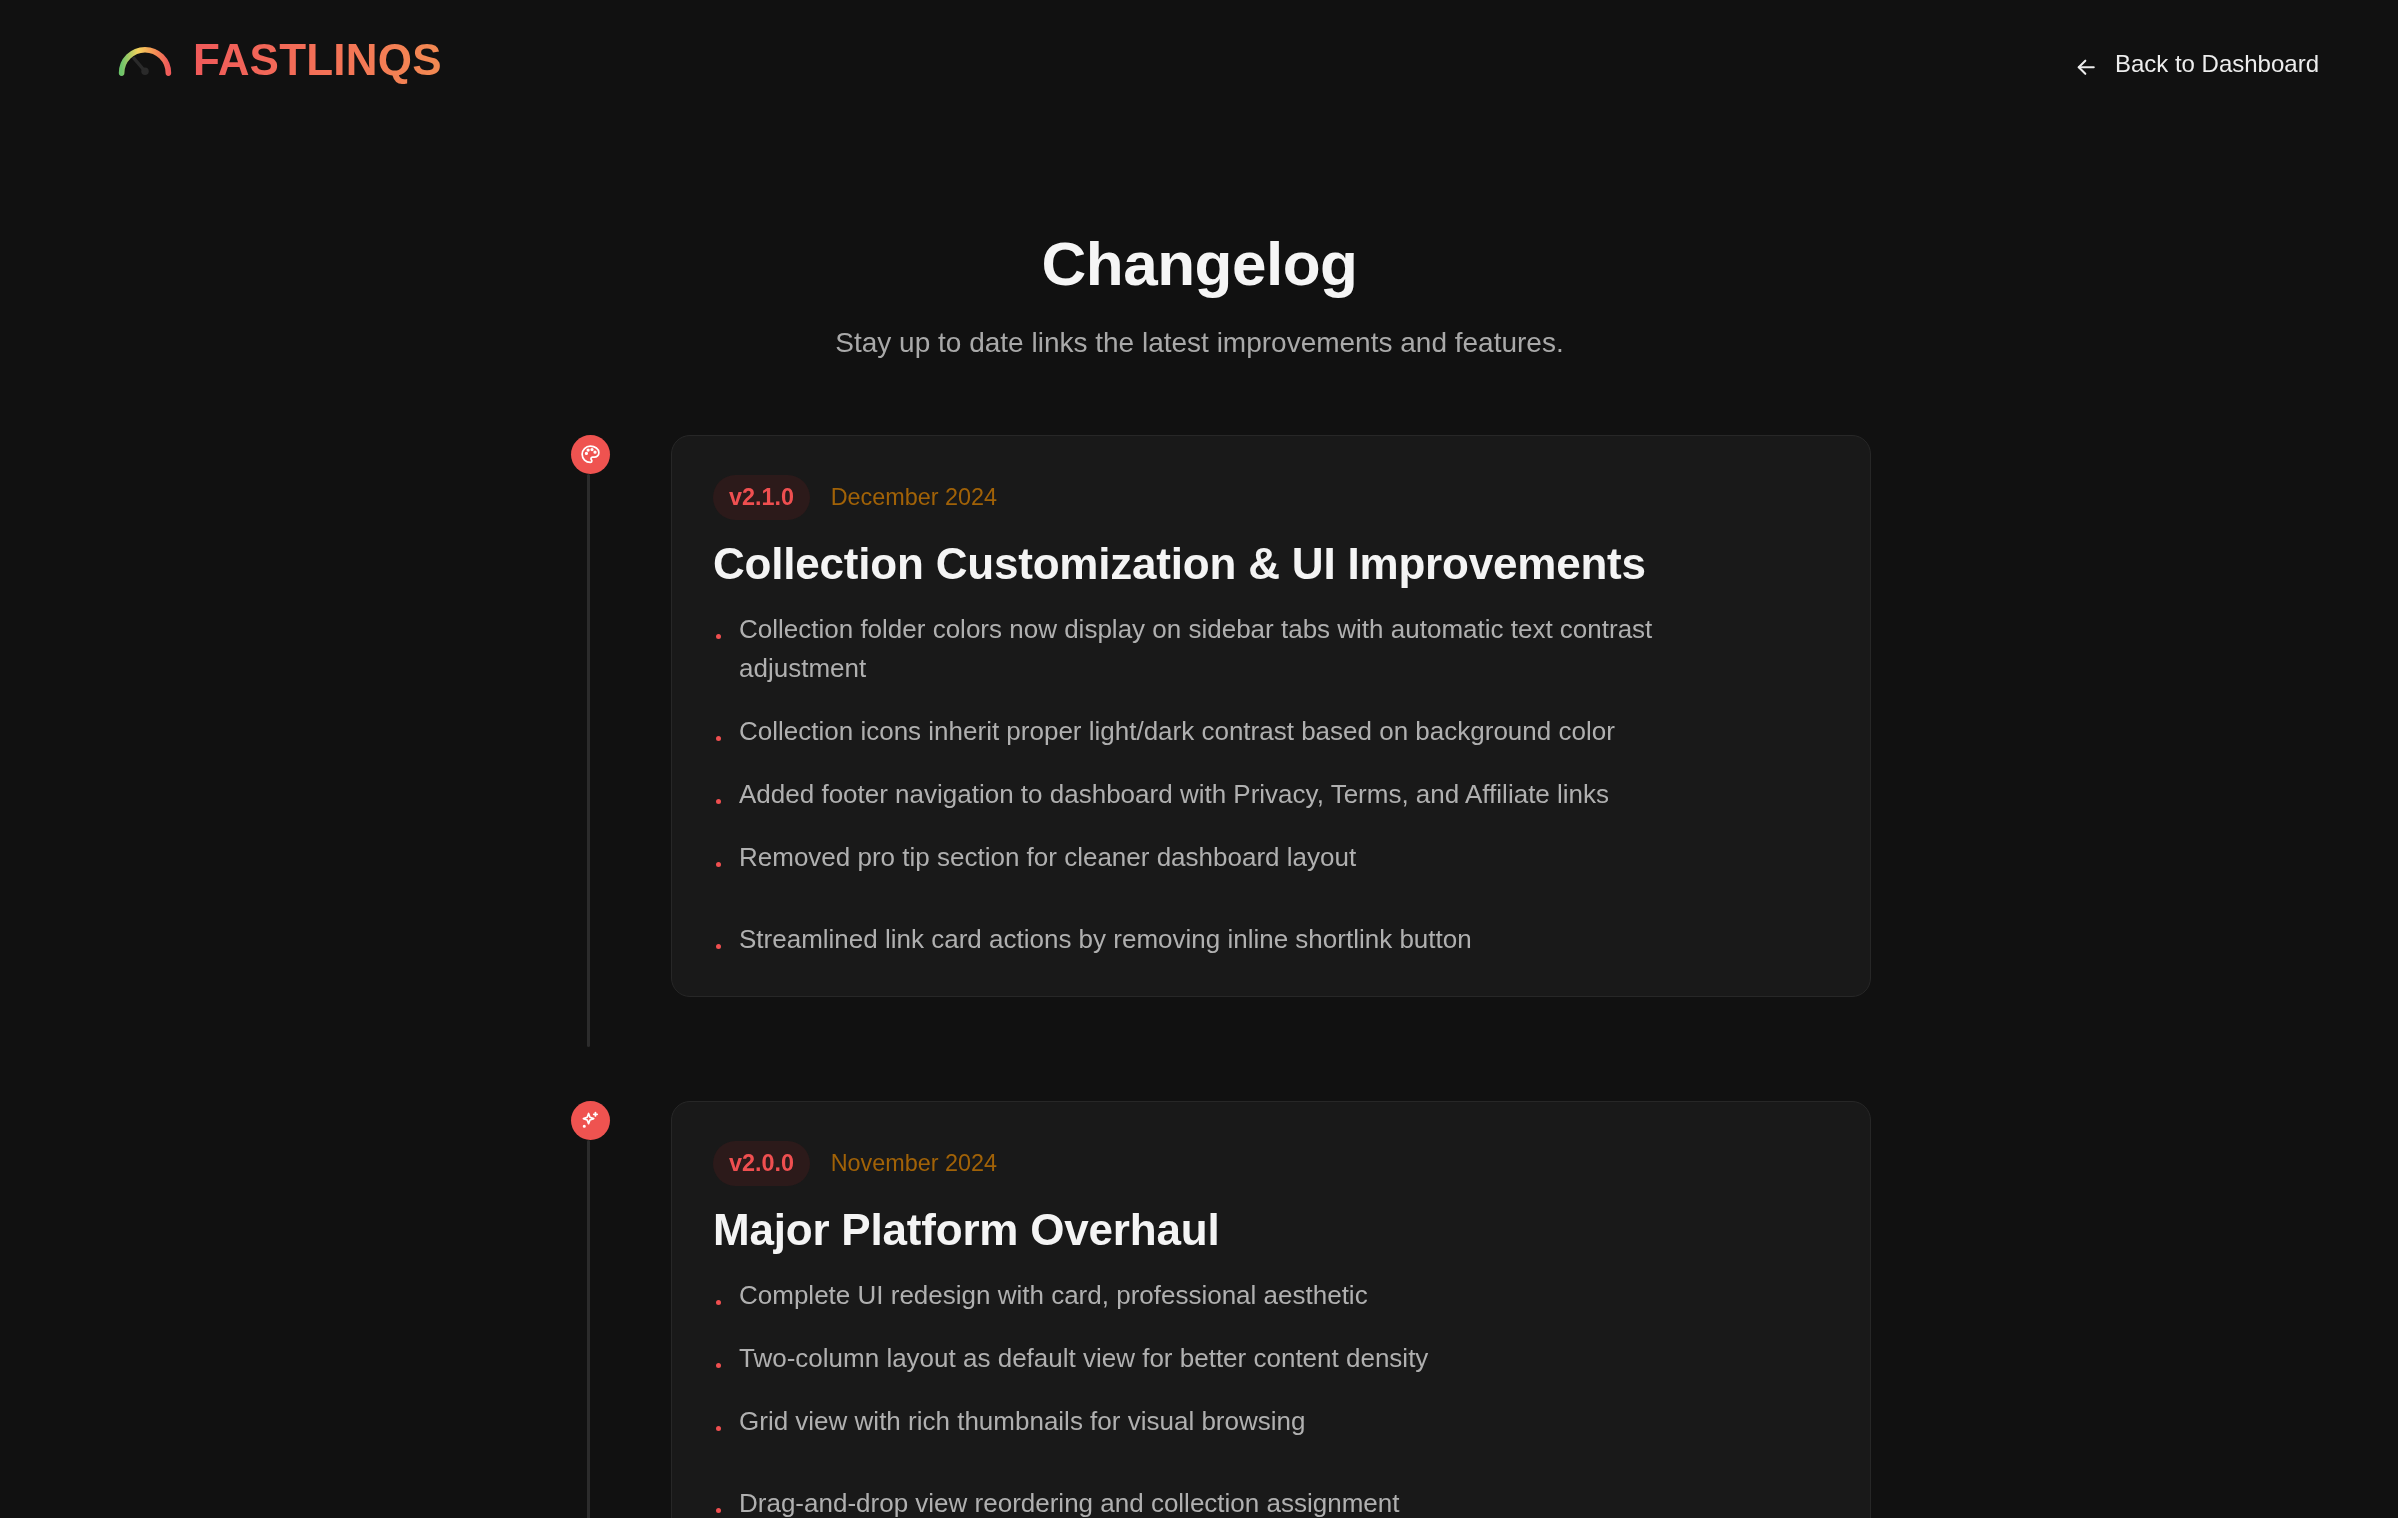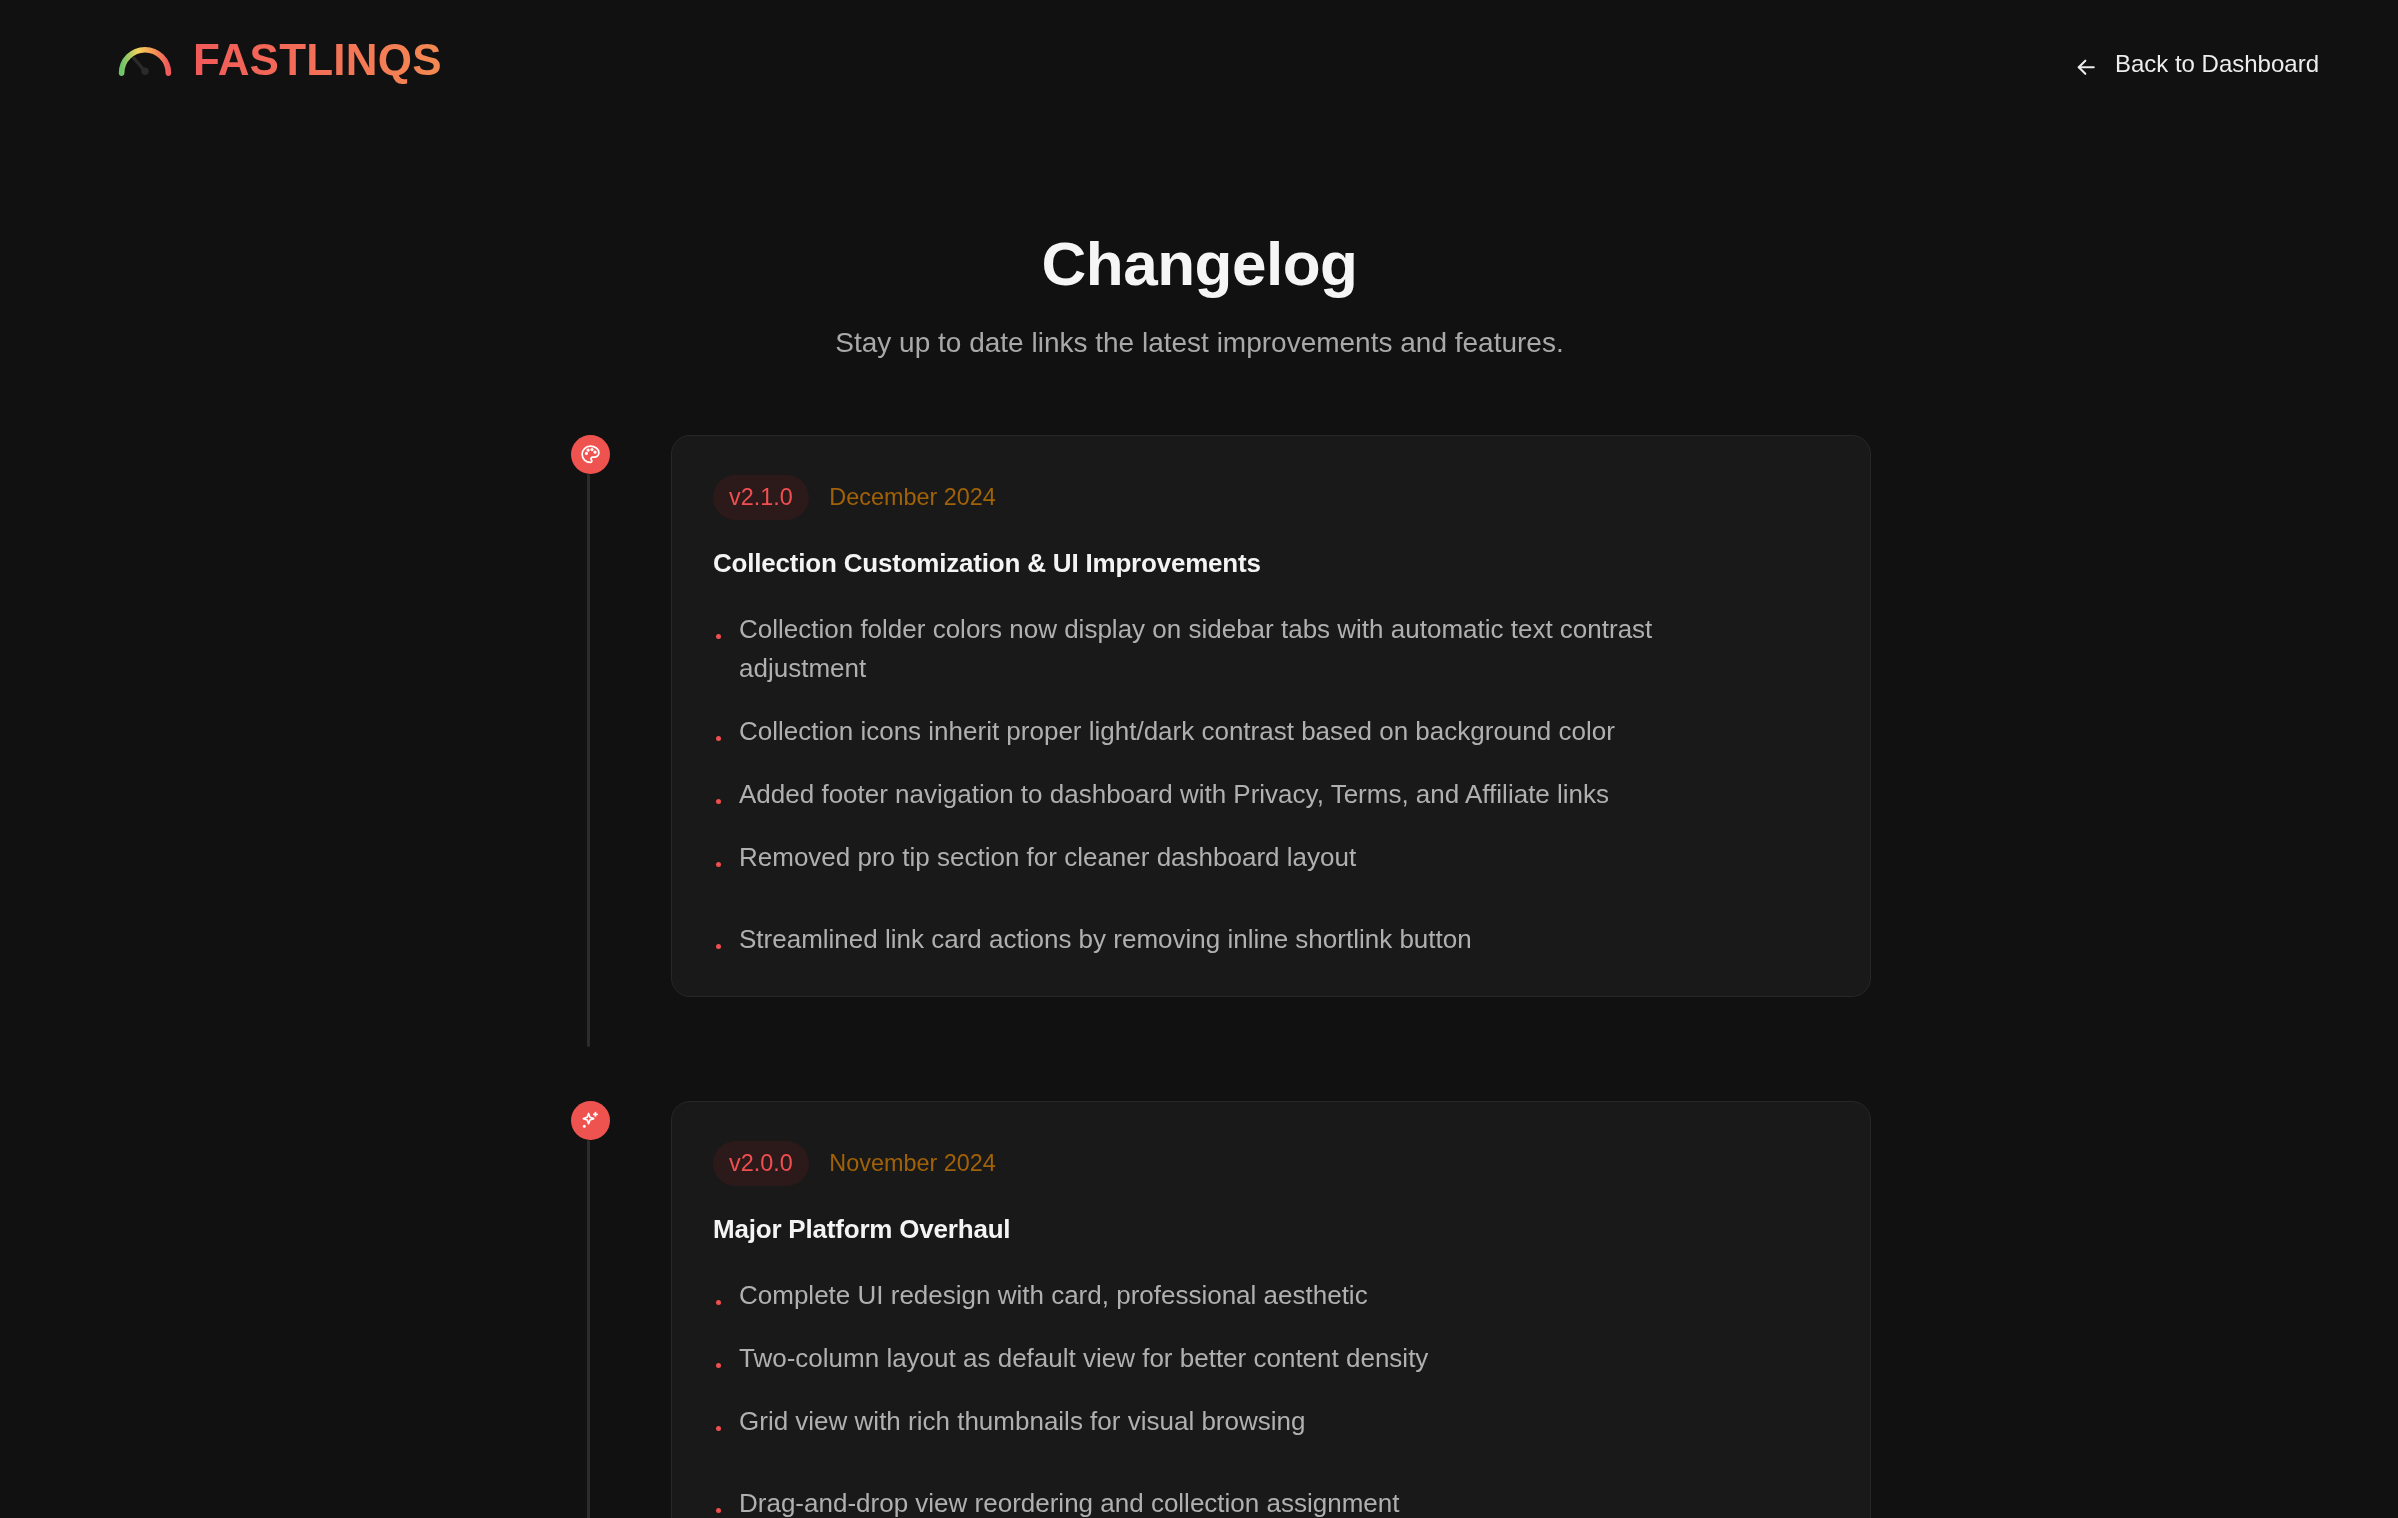--- a/index.html
+++ b/index.html
@@ -50,25 +50,25 @@
     
     .card {
       position: absolute; left: 671px; width: 1200px;
       background: #191919; border: 1.9px solid #272727; border-radius: 19px;
       padding: 39px 41px 37px 41px;
     }
     .card-meta { display: flex; align-items: center; gap: 20.6px; height: 45px; }
     .version-badge {
       height: 45px; padding: 0 16px; border-radius: 22.5px;
       background: #2c1a1a; color: #ef4f50;
-      font-size: 23.4px; font-weight: 400; display: flex; align-items: center;
+      font-size: 23.4px; font-weight: 700; display: flex; align-items: center;
     }
     .release-date { font-size: 23.4px; color: #a16207; }
     .card-title {
-      margin-top: 20.6px; font-size: 26px; font-weight: 700; color: #f4f4f4;
+      margin-top: 20.6px; font-size: 44px; font-weight: 700; color: #f4f4f4;
       line-height: 45px; letter-spacing: -0.2px;
     }
     .changes { list-style: none; margin-top: 24px; }
     .change-item {
       position: relative; padding-left: 26px; font-size: 26px; line-height: 39px;
       color: #b0b0b0; margin-bottom: 24px; max-width: 1031px;
     }
     .change-item:last-child { margin-bottom: 0; margin-top: 43px; }
     .bullet {
       position: absolute; left: 2.8px; top: 24px; width: 5.6px; height: 5.6px;

